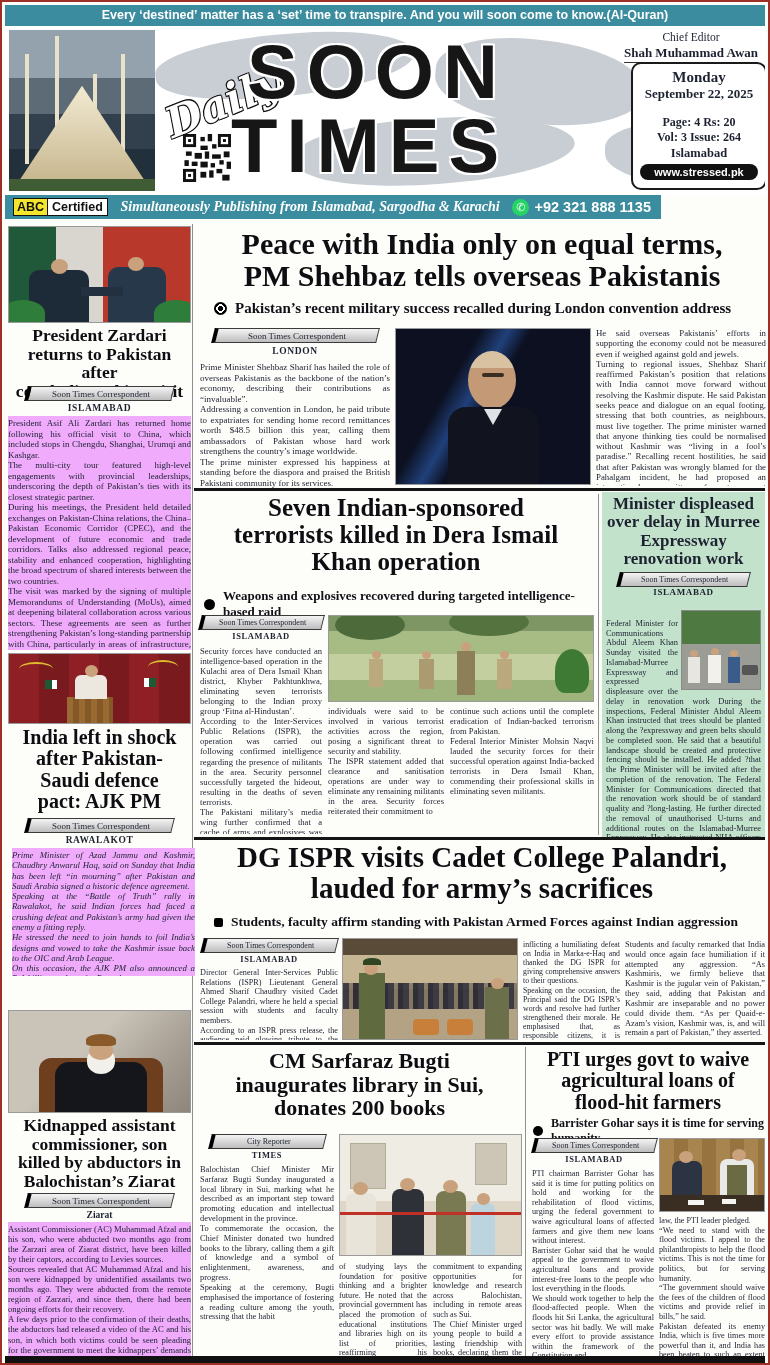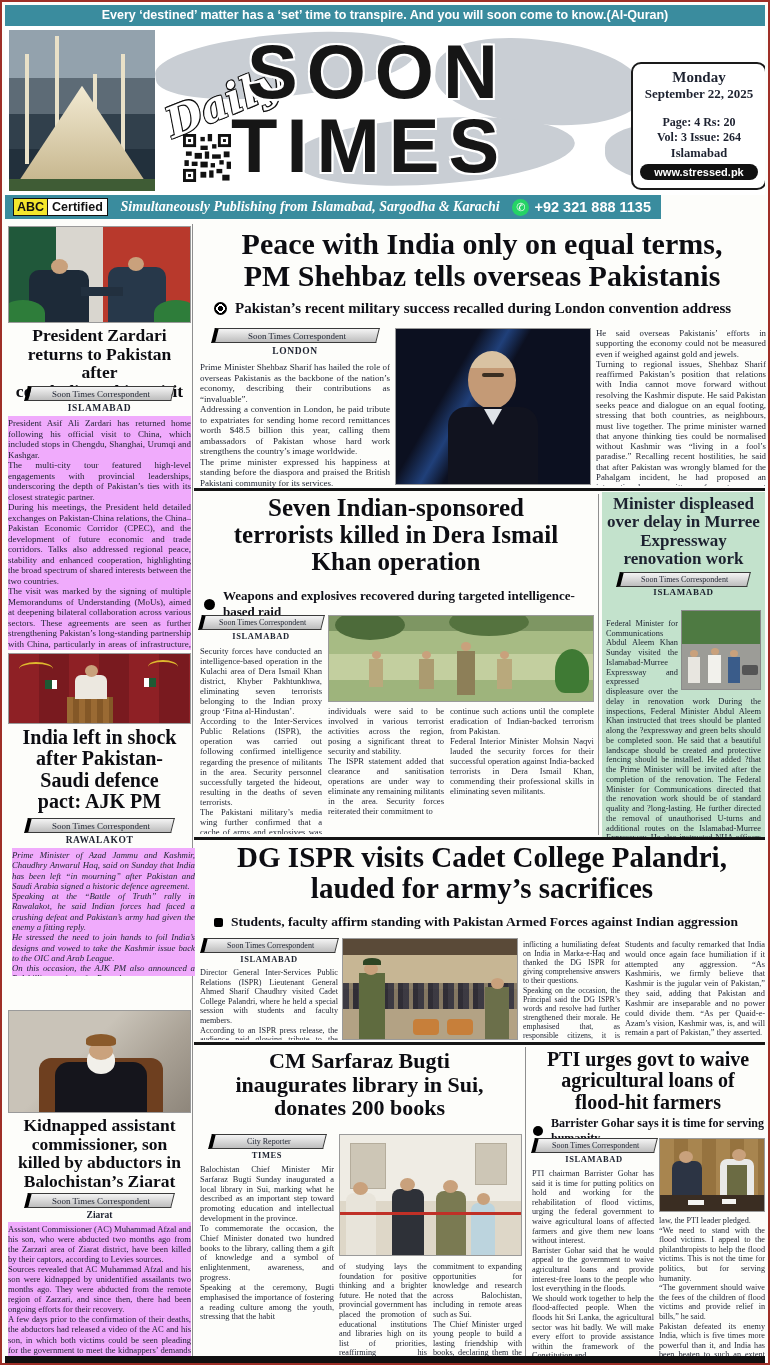--- a/index.html
+++ b/index.html
@@ -138,20 +138,24 @@
             <rect x="2" y="26" width="5" height="5"></rect>
           </g>
         <g fill="#111">
             <rect x="3.5" y="3.5" width="2" height="2"></rect>
             <rect x="27.5" y="3.5" width="2" height="2"></rect>
             <rect x="3.5" y="27.5" width="2" height="2"></rect>
           </g>
       </svg>
     </div>
 
+    <div class="chief">
+      <div class="l1">Chief Editor</div>
+      <div><span class="l2">Shah Muhammad Awan</span></div>
+    </div>
 
     <div class="infobox">
       <div class="day">Monday</div>
       <div class="date">September 22, 2025</div>
       <div class="pp">Page: 4  Rs: 20</div>
       <div class="vi">Vol: 3  Issue: 264</div>
       <div class="city">Islamabad</div>
       <div class="webpill">www.stressed.pk</div>
     </div>
   </div>

